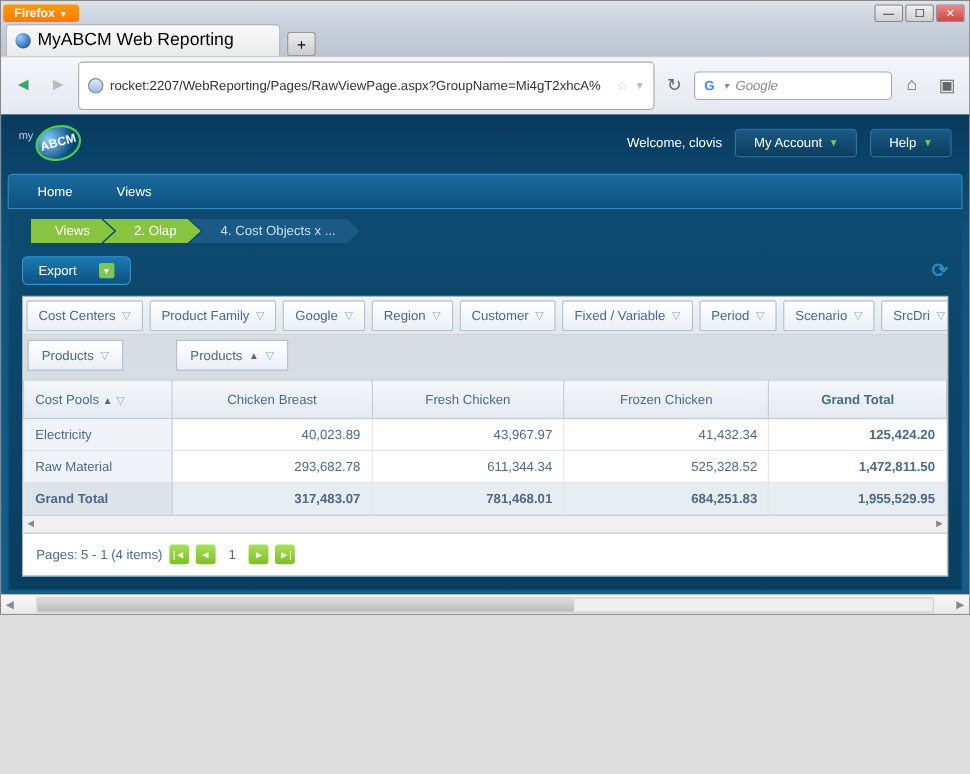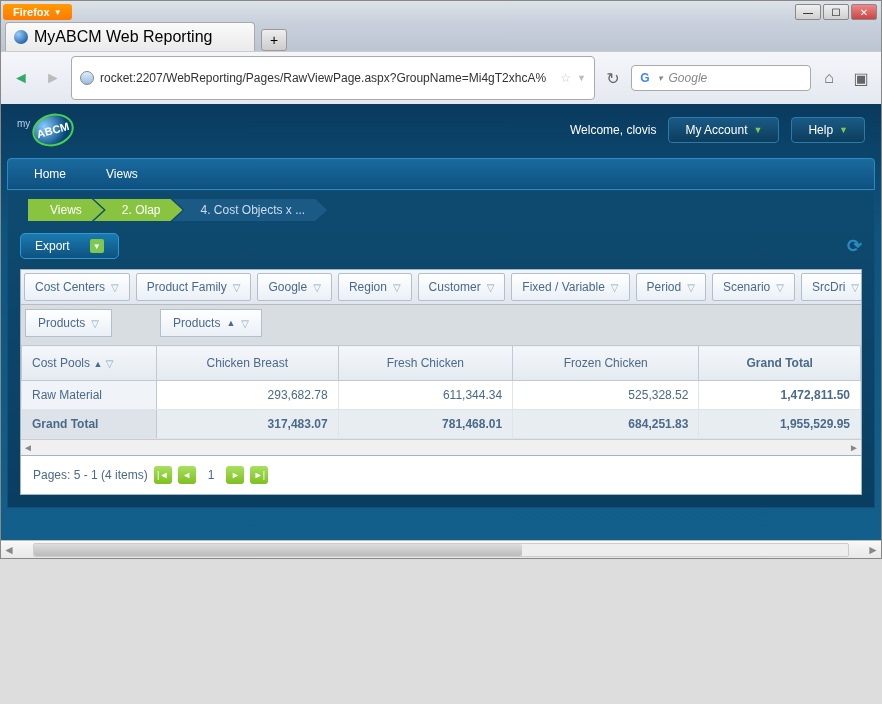--- a/index.html
+++ b/index.html
@@ -235,20 +235,27 @@
                 <span style="color:#8ab;font-size:10px;">▽</span>
               </th>
               <th><span>Chicken Breast</span></th>
               <th><span>Fresh Chicken</span></th>
               <th><span>Frozen Chicken</span></th>
               <th class="gt"><span>Grand Total</span></th>
             </tr>
           </thead>
           <tbody id="data-body">
               <tr>
+                <td>Electricity</td>
+                <td class="num">40,023.89</td>
+                <td class="num">43,967.97</td>
+                <td class="num">41,432.34</td>
+                <td class="num gt">125,424.20</td>
+              </tr>
+              <tr>
                 <td>Raw Material</td>
                 <td class="num">293,682.78</td>
                 <td class="num">611,344.34</td>
                 <td class="num">525,328.52</td>
                 <td class="num gt">1,472,811.50</td>
               </tr>
               <tr class="total">
                 <td>Grand Total</td>
                 <td class="num">317,483.07</td>
                 <td class="num">781,468.01</td>

